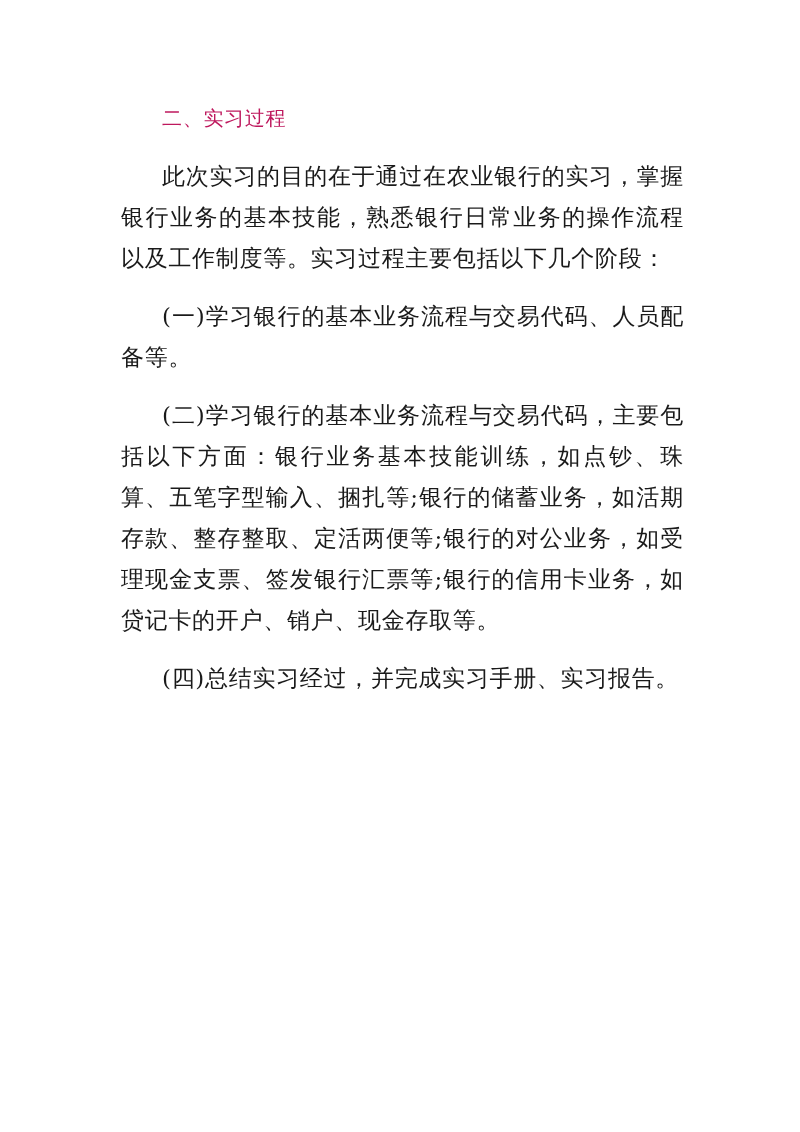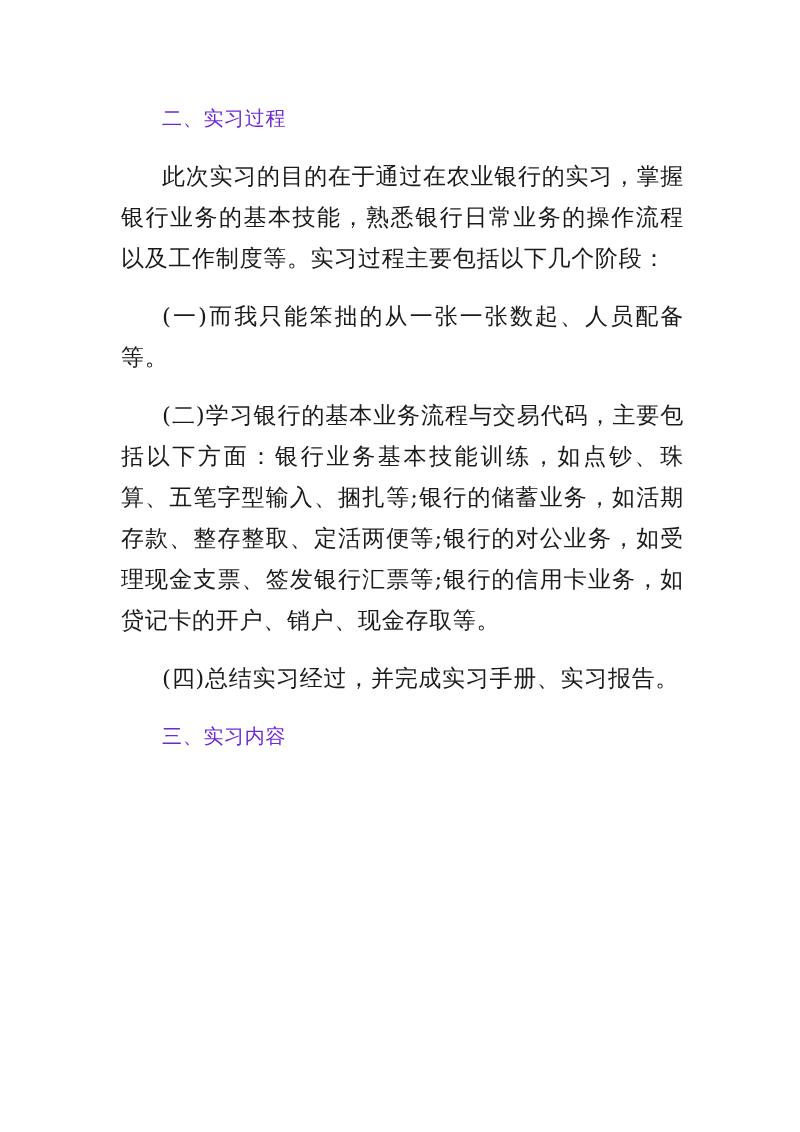--- a/index.html
+++ b/index.html
@@ -32,26 +32,25 @@
   }
   .indent {
     text-indent: 41px;
   }
   .heading {
     margin: 0 0 17px 0;
     font-size: 20px;
     line-height: 41px;
     text-indent: 41px;
     letter-spacing: 0.7px;
-    color: #6d28d9;
+    color: #be185d;
   }
 </style>
 </head>
 <body>
 
 <div class="page">
   <div class="heading">二、实习过程</div>
   <p class="para indent">此次实习的目的在于通过在农业银行的实习，掌握银行业务的基本技能，熟悉银行日常业务的操作流程以及工作制度等。实习过程主要包括以下几个阶段：</p>
-  <p class="para indent">(一)而我只能笨拙的从一张一张数起、人员配备等。</p>
+  <p class="para indent">(一)学习银行的基本业务流程与交易代码、人员配备等。</p>
   <p class="para indent">(二)学习银行的基本业务流程与交易代码，主要包括以下方面：银行业务基本技能训练，如点钞、珠算、五笔字型输入、捆扎等;银行的储蓄业务，如活期存款、整存整取、定活两便等;银行的对公业务，如受理现金支票、签发银行汇票等;银行的信用卡业务，如贷记卡的开户、销户、现金存取等。</p>
   <p class="para indent">(四)总结实习经过，并完成实习手册、实习报告。</p>
-  <div class="heading">三、实习内容</div>
 </div>
 
 </body></html>

